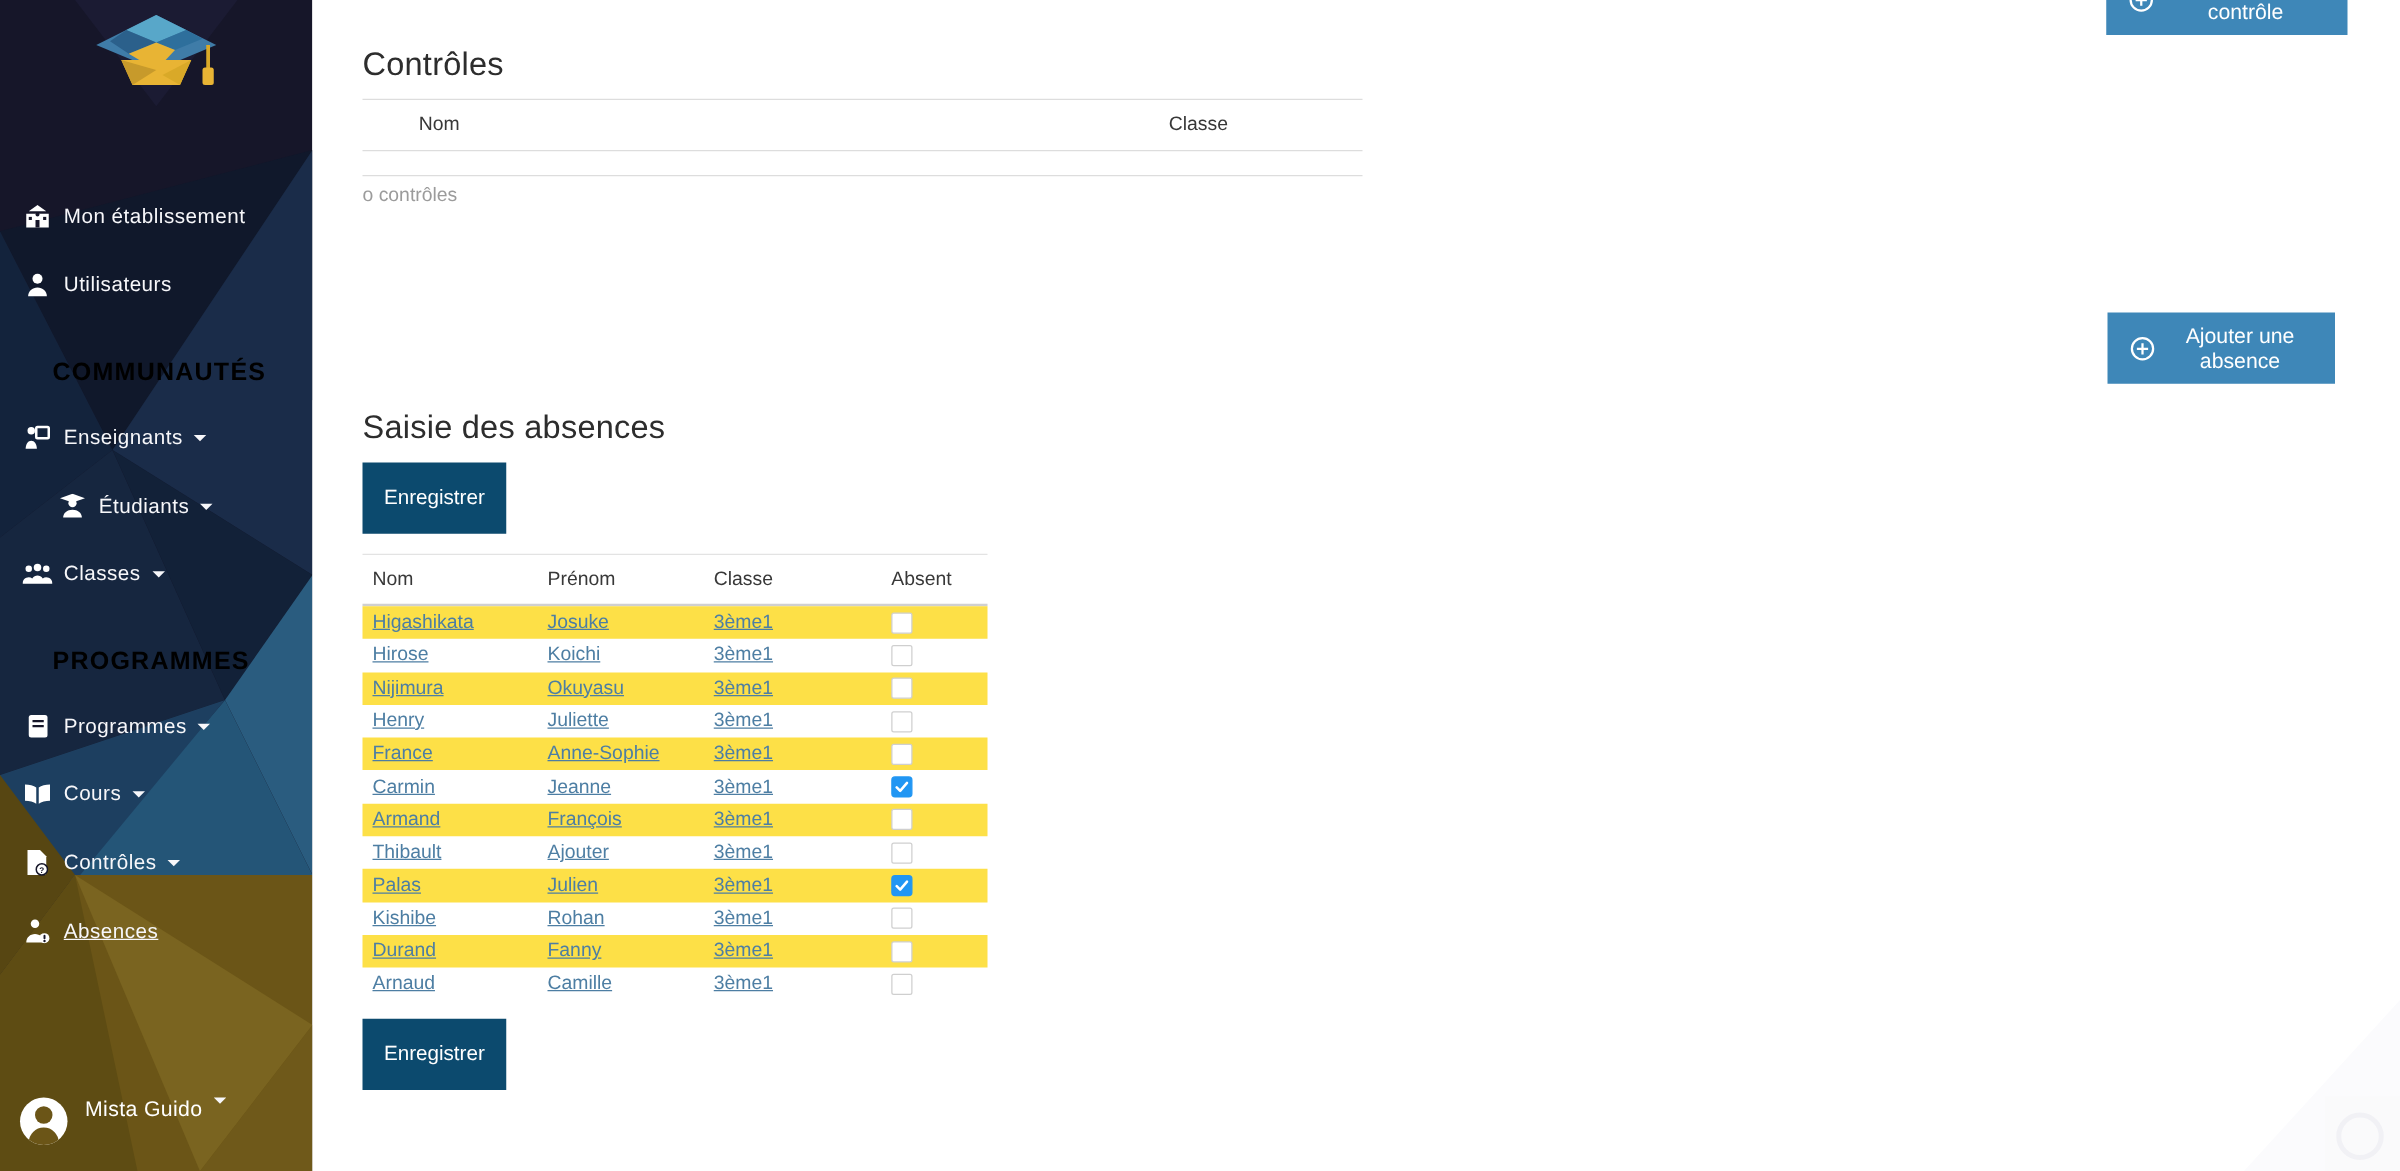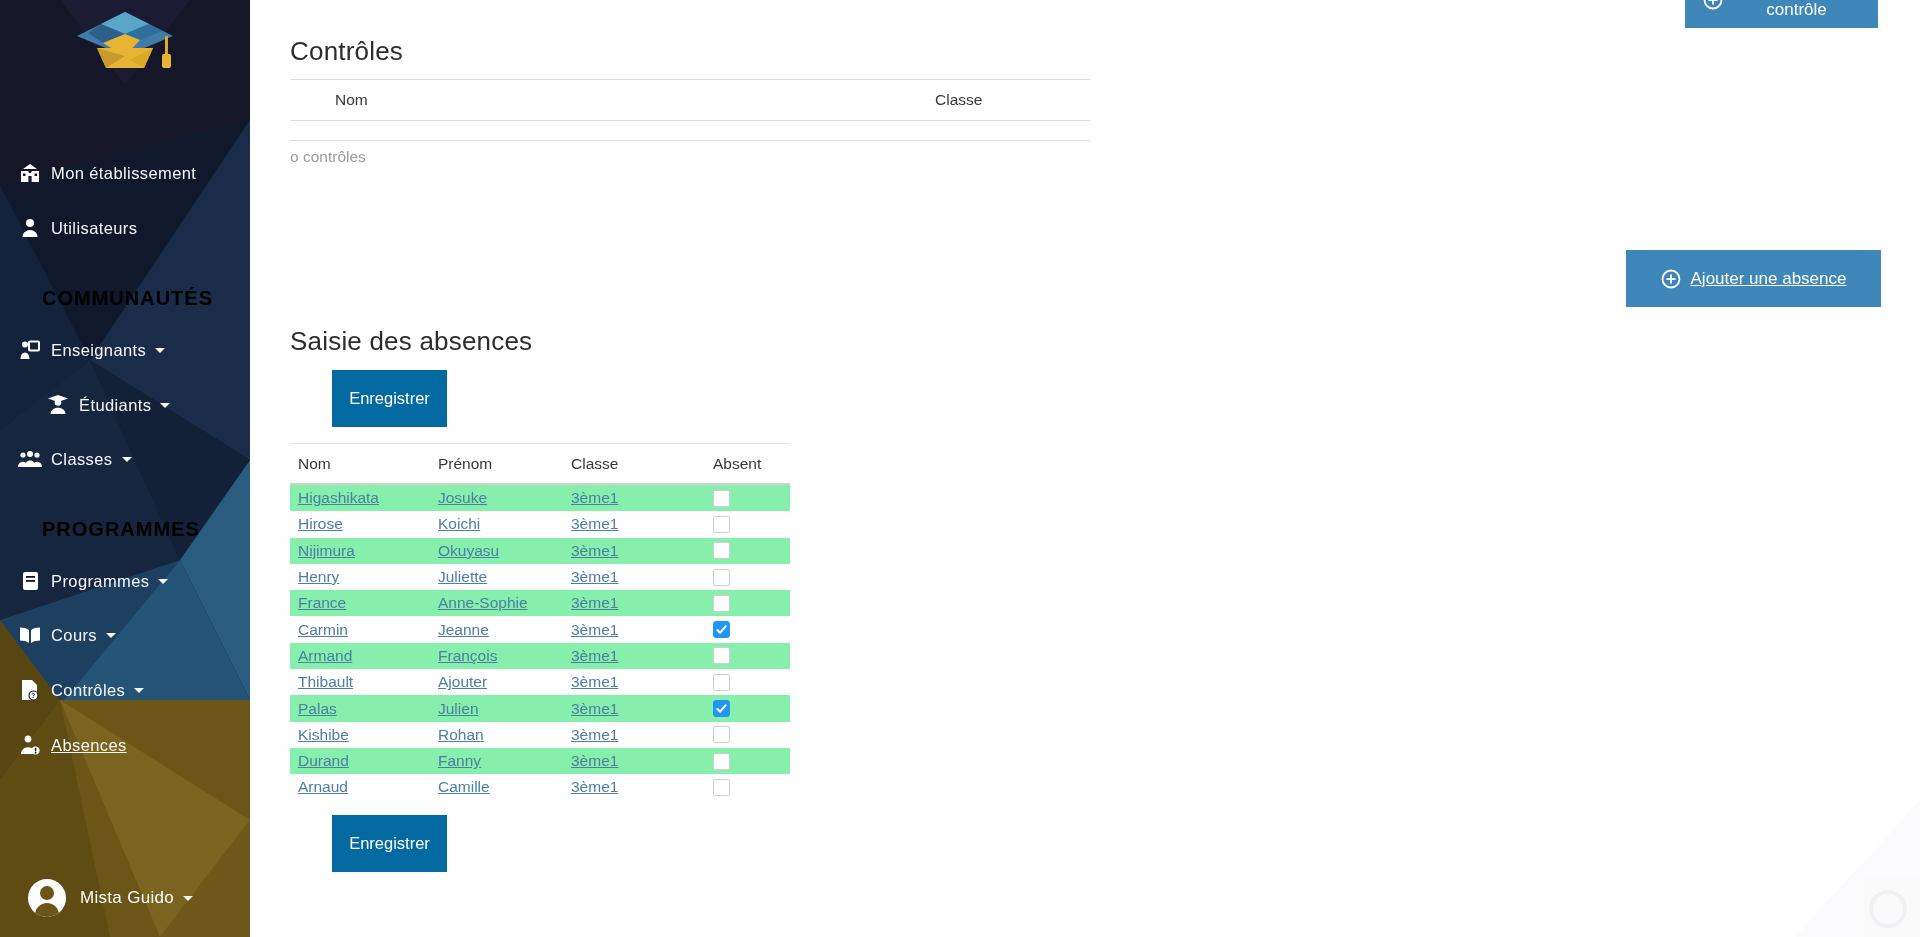--- a/index.html
+++ b/index.html
@@ -31,22 +31,22 @@
     position:absolute;left:42px;width:208px;height:24px;z-index:2;
     font-size:20px;font-weight:bold;letter-spacing:1px;color:#000000;
     display:flex;align-items:center;
   }
   .caret{
     display:inline-block;margin-left:9px;
     width:0;height:0;border-left:5px solid transparent;border-right:5px solid transparent;
     border-top:5px solid #f7f7fa;
   }
   .side-user{
-    position:absolute;left:12px;top:878px;width:250px;height:40px;z-index:2;
-    display:flex;align-items:center;cursor:pointer;
+    position:absolute;left:0;top:878px;width:250px;height:40px;z-index:2;
+    display:flex;cursor:pointer;
   }
   .avatar{
     width:38px;height:38px;border-radius:50%;background:#ffffff;
     margin-left:16px;margin-right:14px;position:relative;overflow:hidden;flex:0 0 38px;
   }
   .avatar .head{position:absolute;left:12px;top:7px;width:14px;height:14px;border-radius:50%;background:#6b5517;}
   .avatar .body{position:absolute;left:7px;top:24px;width:24px;height:16px;border-radius:12px 12px 0 0;background:#6b5517;}
   .side-user .uname{font-size:17px;color:#ffffff;letter-spacing:.3px;}
   
   .main{position:relative;width:1670px;height:937px;flex:1;background:#fff;}
@@ -67,41 +67,41 @@
   .controls-table .th-classe{width:155px;}
   .controls-table .empty-row{height:19px;border-bottom:1px solid #dddddd;}
   .muted-count{position:absolute;left:40px;top:148px;font-size:15.5px;color:#9b9b9b;}
   
   .btn-blue{
     position:absolute;height:57px;border:none;cursor:pointer;
     background:#3e87b8;color:#ffffff;font-size:17px;font-family:inherit;
     display:flex;align-items:center;justify-content:center;gap:10px;padding:0 18px;box-sizing:border-box;
   }
   #btn-add-control{top:-29px;right:42px;width:193px;}
-  #btn-add-absence{top:250px;right:39px;width:255px;text-decoration:underline;}
+  #btn-add-absence{top:250px;right:52px;width:182px;}
   .plus-icon{width:20px;height:20px;flex:0 0 20px;}
   .btn-sage{
     position:absolute;left:40px;width:115px;height:57px;border:none;cursor:pointer;
-    background:#0369a1;color:#ffffff;font-size:16.5px;font-family:inherit;margin-left:42px;
+    background:#0c4a6e;color:#ffffff;font-size:16.5px;font-family:inherit;
   }
   #btn-save-top{top:370px;}
   #btn-save-bottom{top:815px;}
   
   .abs-table{position:absolute;left:40px;top:443px;width:500px;border-top:1px solid #e3e3e3;}
   .abs-table .thead{
     display:flex;height:39px;align-items:center;
     border-bottom:2px solid #d0d0d0;
     color:#383838;font-size:15.5px;
   }
   .col-nom{width:140px;padding-left:8px;box-sizing:border-box;}
   .col-prenom{width:133px;padding-left:8px;box-sizing:border-box;}
   .col-classe{width:142px;padding-left:8px;box-sizing:border-box;}
   .col-absent{width:85px;padding-left:8px;box-sizing:border-box;}
   .abs-row{display:flex;height:26.3px;align-items:center;}
-  .abs-row.odd{background:#86efac;}
+  .abs-row.odd{background:#fde047;}
   .abs-row a{color:#4d7ea3;font-size:15.5px;text-decoration:underline;cursor:pointer;}
   .cbx{
     width:17px;height:17px;border:1px solid #cfcfcf;border-radius:2px;background:#ffffff;
     box-sizing:border-box;cursor:pointer;display:flex;align-items:center;justify-content:center;
   }
   .cbx.checked{background:#2196f3;border-color:#2196f3;border-radius:3px;}
   .cbx svg{display:none;}
   .cbx.checked svg{display:block;}
   
   .corner-deco{position:absolute;right:0;bottom:0;width:180px;height:150px;z-index:0;}

